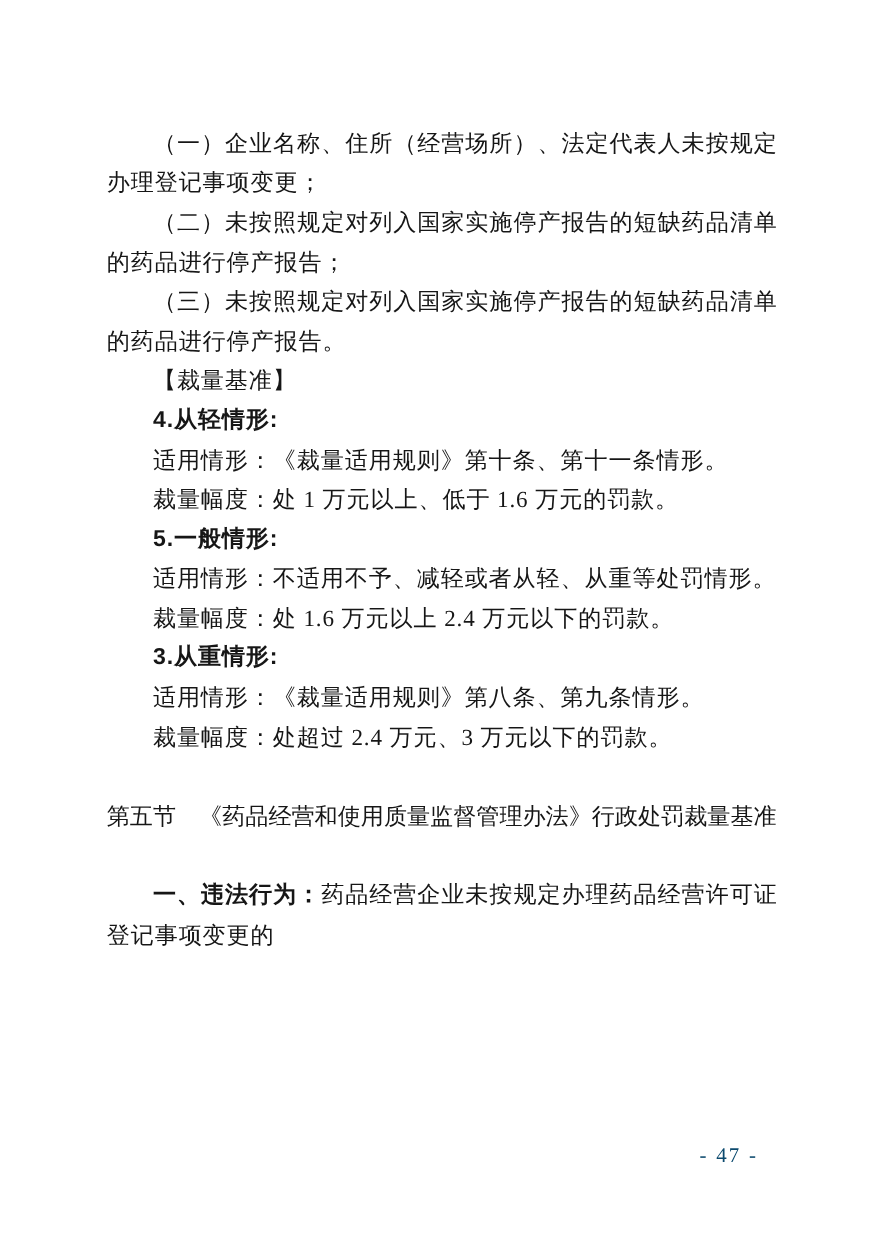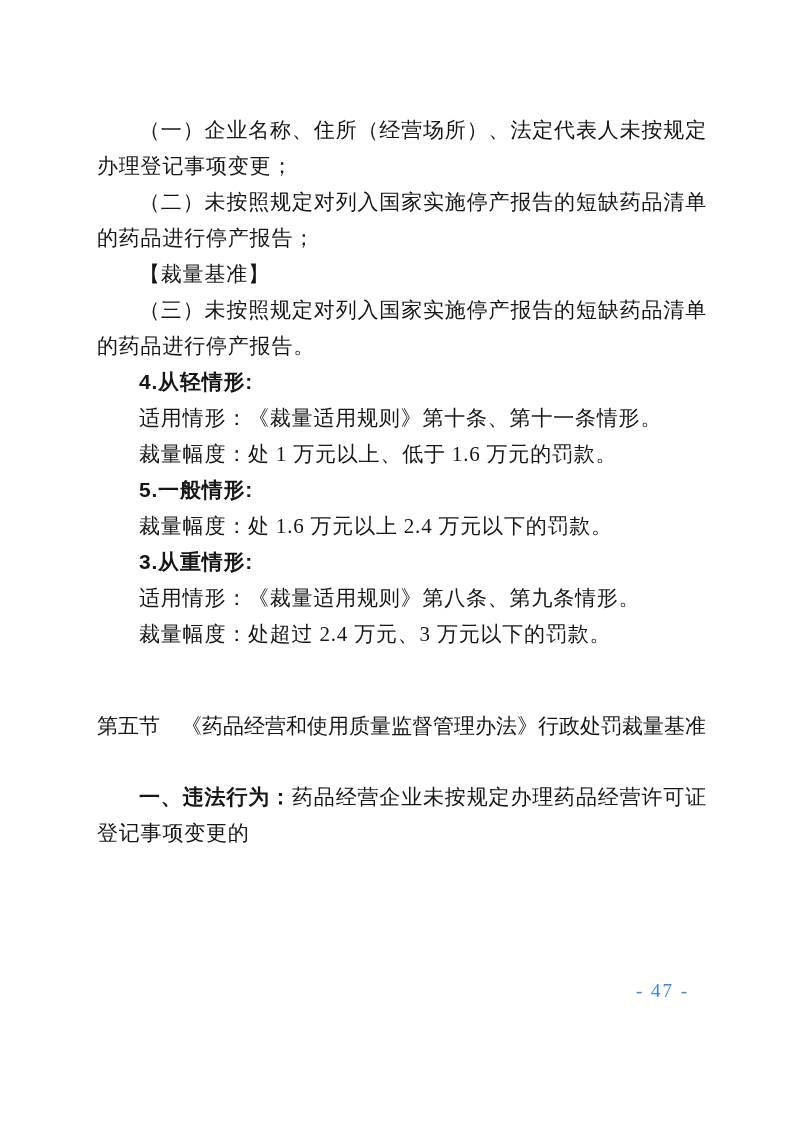--- a/index.html
+++ b/index.html
@@ -31,59 +31,60 @@
     margin: 0;
     text-indent: 2em;
   }
   .subhead {
     margin: 0;
     text-indent: 2em;
     font-weight: bold;
     font-family: "Liberation Sans", "DejaVu Sans", sans-serif;
   }
   .section-heading {
-    margin: 56px 0 35px 0;
+    margin: 36px 0 35px 0;
     text-indent: 0;
     letter-spacing: 0;
     white-space: nowrap;
     text-align: left;
     font-weight: normal;
     font-size: 21px;
   }
   .hei-bold {
     font-weight: bold;
     font-family: "Liberation Sans", "DejaVu Sans", sans-serif;
   }
   .page-number {
     position: absolute;
     left: 636px;
-    top: 980px;
+    top: 1040px;
     font-size: 19px;
     letter-spacing: 2px;
-    color: #3b82f6;
+    color: #0c4a6e;
     font-family: "Liberation Serif", "DejaVu Serif", serif;
   }
 </style>
 </head>
 <body>
 
 <div class="page">
   <div class="content">
 
     <p class="para">（一）企业名称、住所（经营场所）、法定代表人未按规定办理登记事项变更；</p>
     <p class="para">（二）未按照规定对列入国家实施停产报告的短缺药品清单的药品进行停产报告；</p>
+    <p class="para">（三）未按照规定对列入国家实施停产报告的短缺药品清单的药品进行停产报告。</p>
+
     <p class="para">【裁量基准】</p>
-
-    <p class="para">（三）未按照规定对列入国家实施停产报告的短缺药品清单的药品进行停产报告。</p>
 
     <p class="subhead">4.从轻情形:</p>
     <p class="para">适用情形：《裁量适用规则》第十条、第十一条情形。</p>
     <p class="para">裁量幅度：处 1 万元以上、低于 1.6 万元的罚款。</p>
 
     <p class="subhead">5.一般情形:</p>
+    <p class="para">适用情形：不适用不予、减轻或者从轻、从重等处罚情形。</p>
     <p class="para">裁量幅度：处 1.6 万元以上 2.4 万元以下的罚款。</p>
 
     <p class="subhead">3.从重情形:</p>
     <p class="para">适用情形：《裁量适用规则》第八条、第九条情形。</p>
     <p class="para">裁量幅度：处超过 2.4 万元、3 万元以下的罚款。</p>
 
     <p class="para section-heading">第五节　《药品经营和使用质量监督管理办法》行政处罚裁量基准</p>
 
     <p class="para"><span class="hei-bold">一、违法行为：</span><span>药品经营企业未按规定办理药品经营许可证登记事项变更的</span></p>
 

